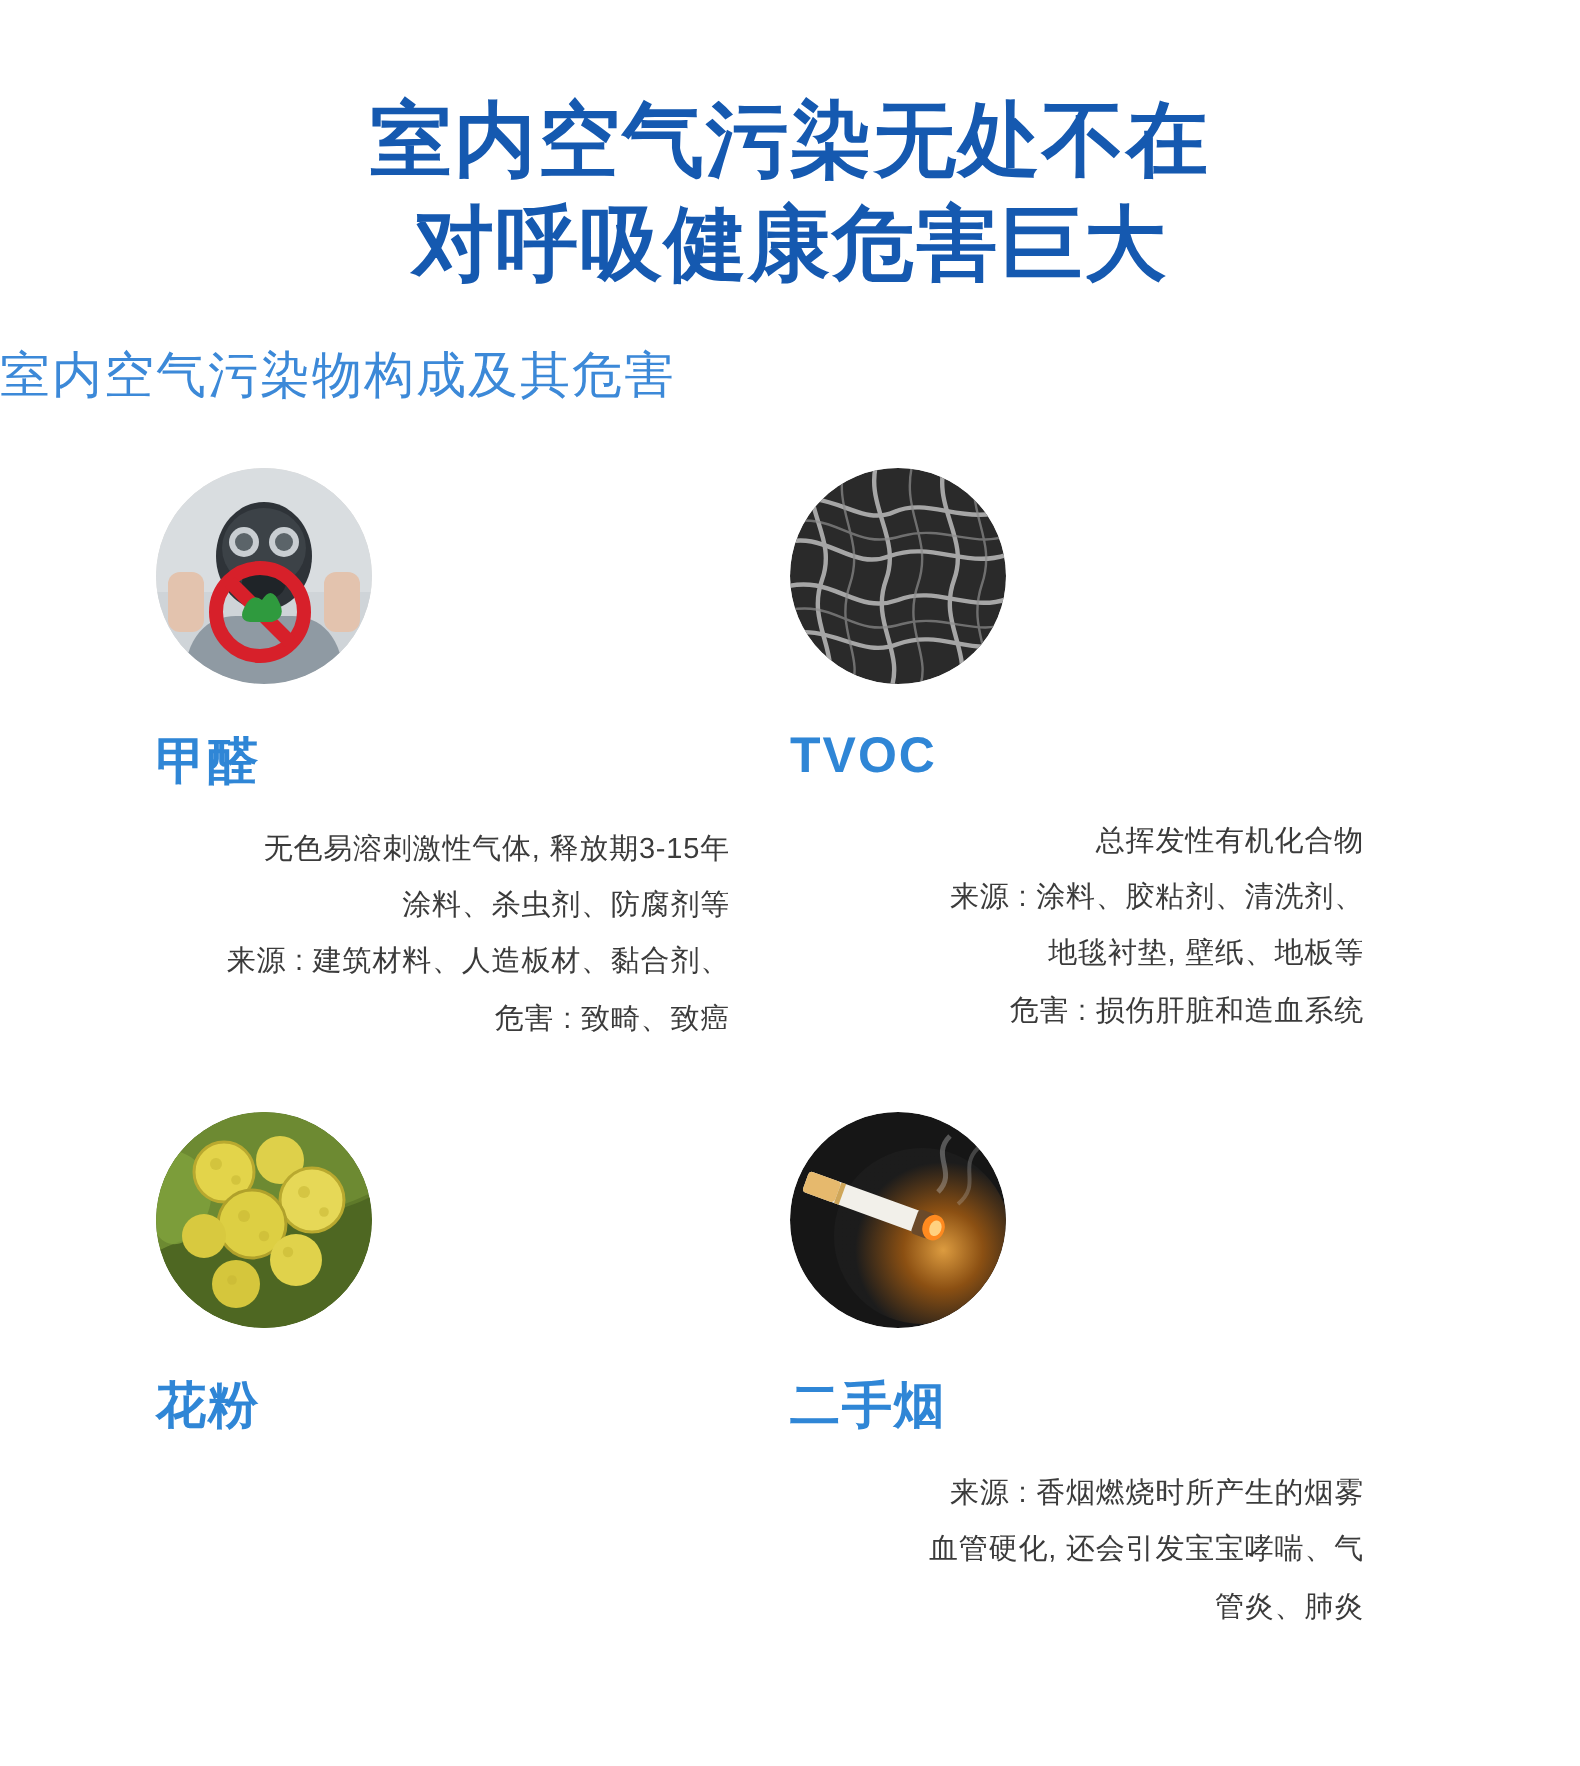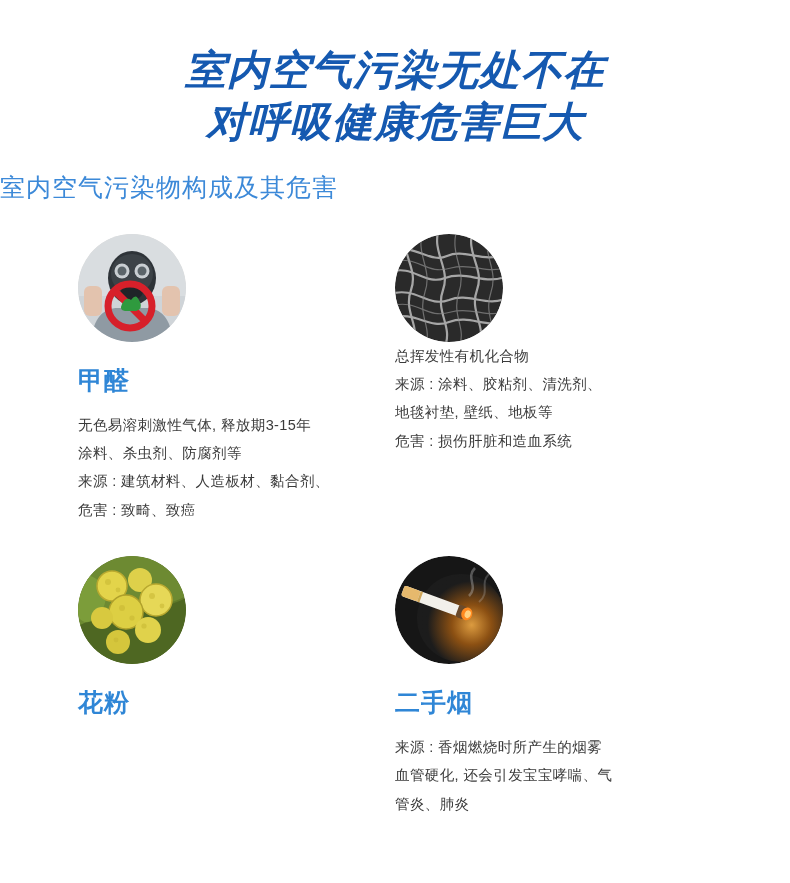--- a/index.html
+++ b/index.html
@@ -23,21 +23,20 @@
   .headline {
     text-align: center;
     padding-top: 44px;
   }
   .headline .line {
     font-size: 41px;
     font-weight: bold;
     color: #1559b0;
     letter-spacing: 1px;
     line-height: 1.28;
-    font-style: italic;
   }
   .subhead {
     text-align: left;
     font-size: 25px;
     color: #3c89d8;
     margin-top: 22px;
     letter-spacing: 1px;
   }
   .grid {
     margin-top: 30px;
@@ -68,21 +67,21 @@
     margin-top: 22px;
     margin-bottom: 14px;
     letter-spacing: 1px;
   }
   .cell-body {
     font-size: 14.5px;
     color: #3b3b3b;
     line-height: 1.95;
     letter-spacing: 0.4px;
   }
-  .cell-body div { white-space: nowrap; }
+  .cell-body div { white-space: nowrap; text-align: right; }
   .cell.second-row { margin-top: 26px; }
 </style>
 </head>
 <body>
 
 <div class="page">
 
   <div class="headline">
     <div class="line">室内空气污染无处不在</div>
     <div class="line">对呼吸健康危害巨大</div>
@@ -149,20 +148,21 @@
             <g stroke="#8e8e8e" fill="none" stroke-width="1.2" opacity="0.7">
               <path d="M-5 28 C24 20 30 42 56 34 C78 28 94 42 112 32"></path>
               <path d="M-5 72 C24 64 30 86 56 78 C78 72 94 86 112 76"></path>
               <path d="M28 -5 C20 22 38 34 30 58 C22 82 38 94 30 112"></path>
               <path d="M62 -5 C54 22 72 34 64 58 C56 82 72 94 64 112"></path>
               <path d="M94 -5 C86 22 104 34 96 58 C88 82 104 94 96 112"></path>
             </g>
           </g>
         </svg>
       </div>
+      <div class="cell-title">TVOC</div>
       <div class="cell-body">
         <div>总挥发性有机化合物</div>
         <div>来源 : 涂料、胶粘剂、清洗剂、</div>
         <div>地毯衬垫, 壁纸、地板等</div>
         <div>危害 : 损伤肝脏和造血系统</div>
       </div>
     </div>
 
     <div class="cell second-row">
       <div class="thumb">

